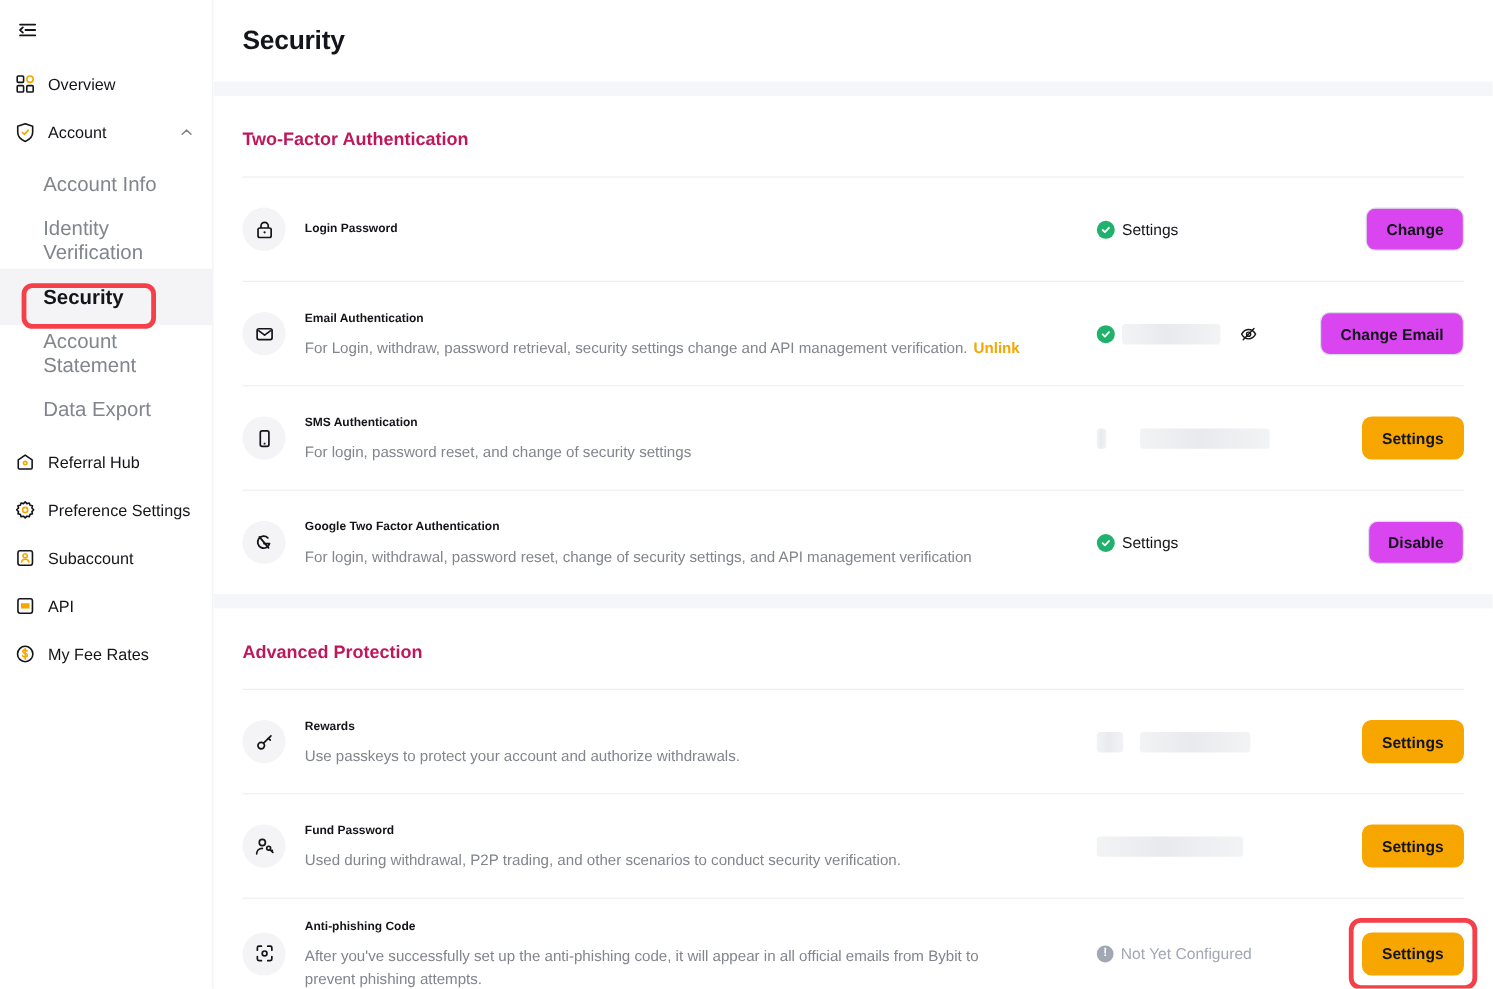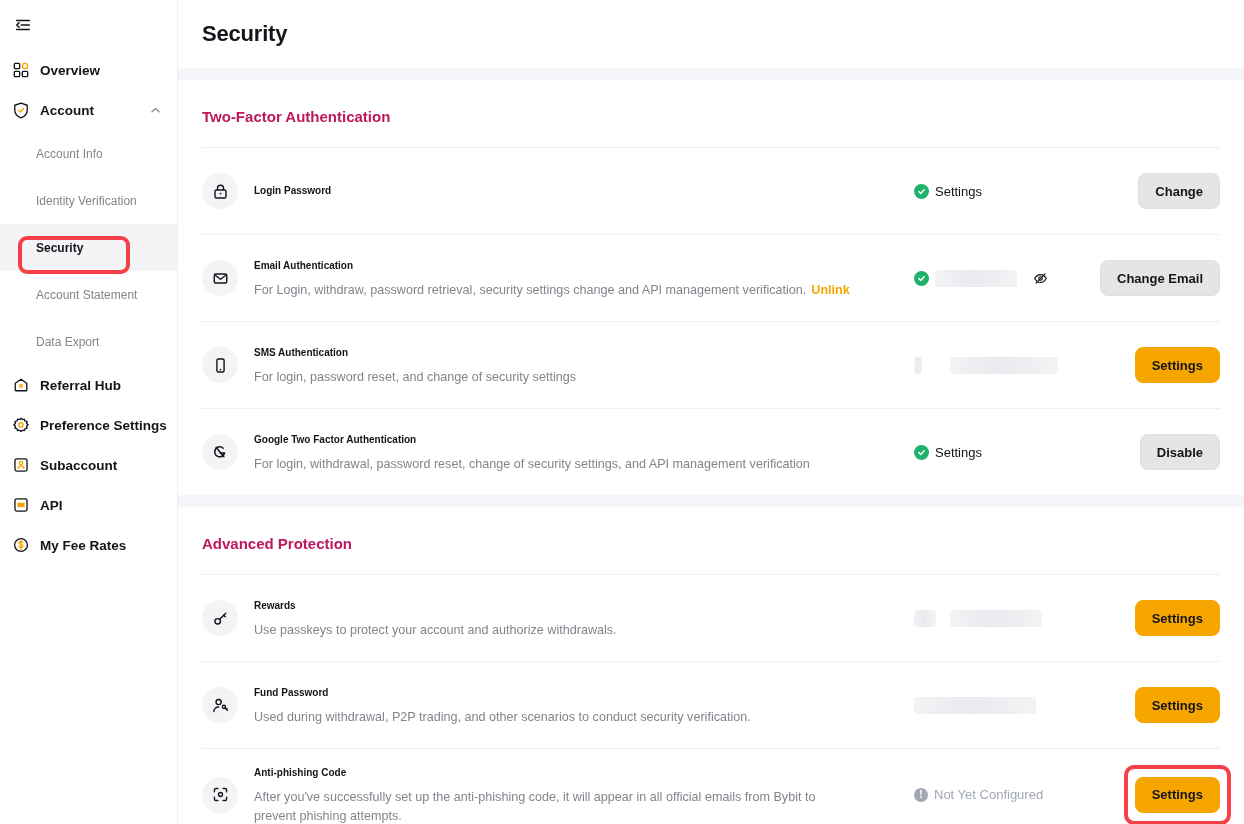--- a/index.html
+++ b/index.html
@@ -16,30 +16,30 @@
     width: 178px; min-width: 178px; height: 824px;
     background: #ffffff; border-right: 1px solid #edeff2;
     position: relative; padding-top: 0;
   }
   .collapse-row { height: 50px; display: flex; align-items: center; padding-left: 12px; }
   .collapse-icon { width: 22px; height: 22px; display:flex; align-items:center; justify-content:center; cursor: pointer; }
 
   .nav-item {
     display: flex; align-items: center; gap: 10px;
     height: 40px; padding-left: 12px; cursor: pointer;
-    font-size: 13.5px; font-weight: 700; color: #14151a;
+    font-size: 13.5px; font-weight: 400; color: #14151a;
     position: relative;
   }
   .nav-item .nav-icon { width: 18px; height: 18px; display:flex; align-items:center; justify-content:center; flex:0 0 18px;}
   .nav-item .chev { margin-left: auto; margin-right: 16px; display:flex; align-items:center;}
 
   .sub-item {
     display: flex; align-items: center;
     height: 47px; padding-left: 36px; cursor: pointer;
-    font-size: 12px; font-weight: 400; color: #81858c;
+    font-size: 17px; font-weight: 400; color: #81858c;
   }
   .sub-item.active {
     background: #f4f4f6; color: #14151a; font-weight: 700;
   }
   .hl-box {
     position: absolute; border: 4px solid #f5404a; border-radius: 9px;
     pointer-events: none;
   }
   #hl-security { left: 18px; top: 236px; width: 112px; height: 38px; }
 
@@ -84,21 +84,21 @@
   .eye-off { margin-left: 10px; cursor: pointer; display:flex; align-items:center;}
 
   .row-action { width: 120px; flex: 0 0 120px; display: flex; justify-content: flex-end; position: relative;}
   .btn {
     font-family: "Liberation Sans", sans-serif;
     font-size: 13px; font-weight: 700; cursor: pointer;
     border-radius: 8px; height: 36px; padding: 0 16px;
     display: inline-flex; align-items: center; justify-content: center;
     white-space: nowrap;
   }
-  .btn-outline { background: #e5e5e5; border: 1px solid #dcdfe5; color: #14151a; }
+  .btn-outline { background: #d946ef; border: 1px solid #dcdfe5; color: #14151a; }
   .btn-primary { background: #f7a600; border: 1px solid #f7a600; color: #14151a; }
 
   .btn-hl-wrap { position: relative; }
   .btn-hl-wrap .hl-ring {
     position: absolute; left: -11px; top: -12px; right: -11px; bottom: -12px;
     border: 4px solid #f5404a; border-radius: 10px; pointer-events: none;
   }
 
   
   .check-badge {

